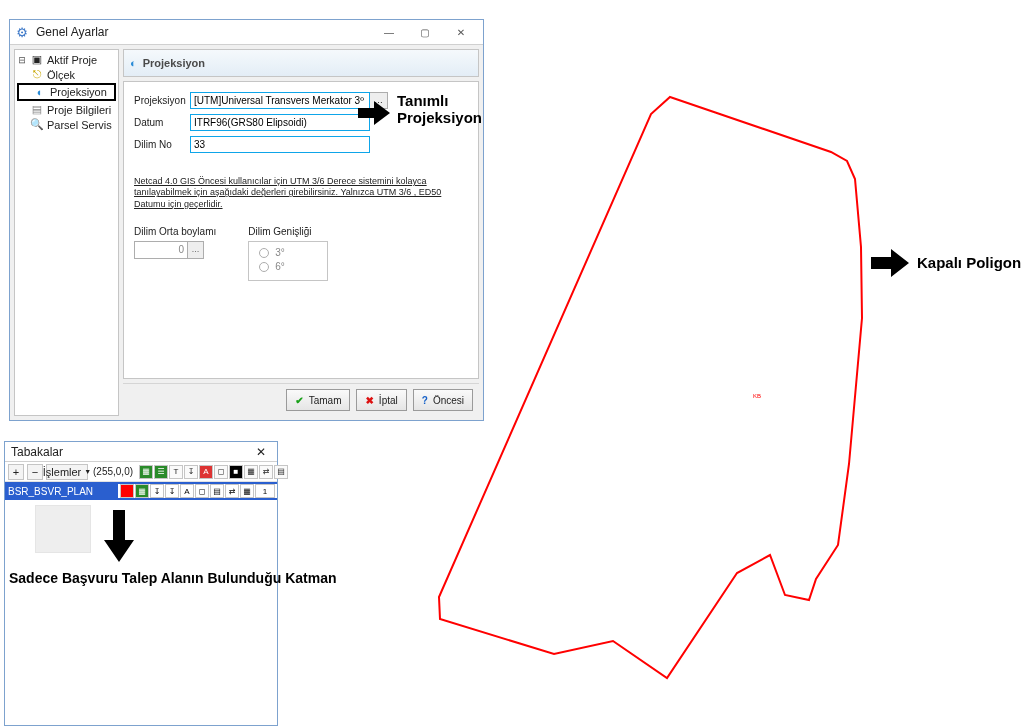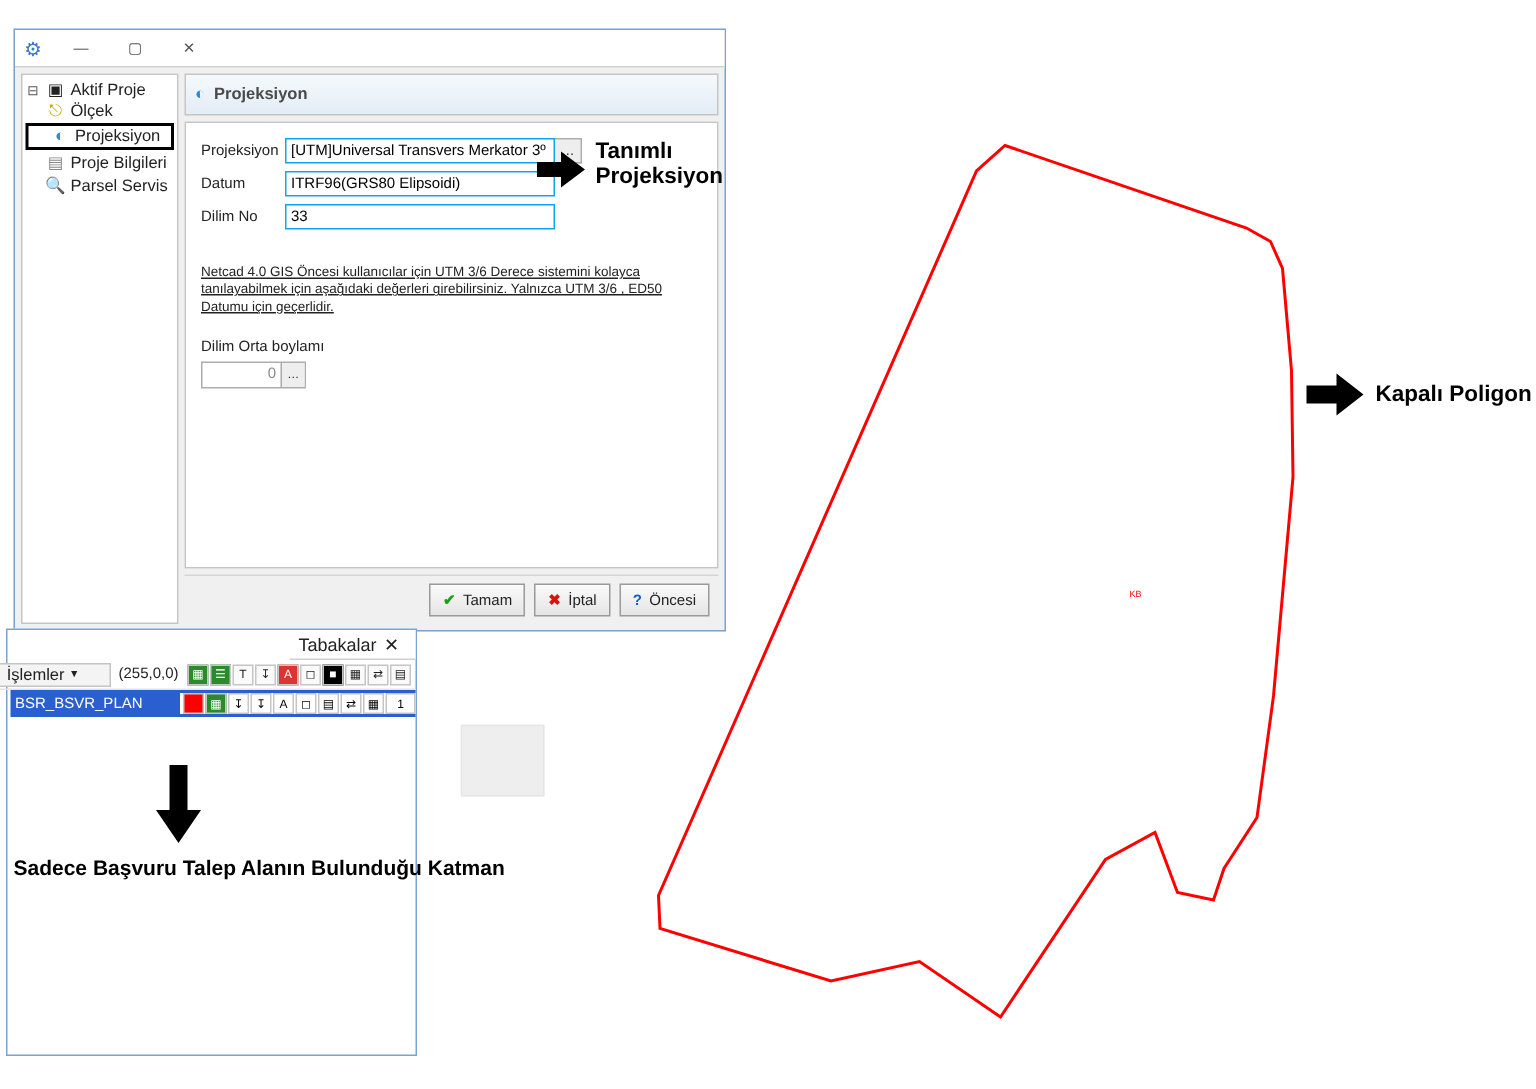--- a/index.html
+++ b/index.html
@@ -103,24 +103,24 @@
     display: flex; align-items: center; padding: 0 8px; gap: 5px;
     font-size: 10px; cursor: default;
   }
   .btn .bi { font-weight: bold; }
   .btn .bi.green { color: #19a019; }
   .btn .bi.red   { color: #d11; }
   .btn .bi.blue  { color: #1560c8; }
 
   
   .layerswin {
-    position: absolute; left: 4px; top: 419px;
+    position: absolute; left: 4px; top: 441px;
     width: 274px; height: 285px;
     border: 1px solid #7da2ce; background: #fff;
-    display: flex; flex-direction: column; align-items: flex-end;
+    display: flex; flex-direction: column;
   }
   .layerswin .titlebar2 {
     height: 20px; background: #fff; border-bottom: 1px solid #d0d0d0;
     display: flex; align-items: center; padding: 0 6px; font-size: 12px;
   }
   .layerswin .titlebar2 .sp { flex: 1; }
   .layerswin .titlebar2 .x { width: 20px; text-align: center; cursor: default; }
 
   .toolrow {
     height: 20px; display: flex; align-items: center; gap: 3px;
@@ -163,20 +163,21 @@
     position: absolute; left: 0; top: 0;
     width: 1024px; height: 726px; pointer-events: none;
   }
 </style>
 </head>
 <body>
 
 <div class="win">
   <div class="titlebar">
     <span class="ticon">⚙</span>
+    <span class="title">Genel Ayarlar</span>
     <div class="winbtns">
       <div class="winbtn">—</div>
       <div class="winbtn">▢</div>
       <div class="winbtn close">✕</div>
     </div>
   </div>
 
   <div class="win-body">
 
     <div class="tree">
@@ -226,20 +227,33 @@
         </div>
 
         <div class="info-text">Netcad 4.0 GIS Öncesi kullanıcılar için UTM 3/6 Derece sistemini kolayca tanılayabilmek için aşağıdaki değerleri girebilirsiniz. Yalnızca UTM 3/6 , ED50 Datumu için geçerlidir.</div>
 
         <div class="sub-cols">
           <div class="sub-col">
             <div class="hdr">Dilim Orta boylamı</div>
             <div class="smallbox">
               <span class="numtxt">0</span>
               <span class="dd">…</span>
+            </div>
+          </div>
+          <div class="sub-col">
+            <div class="hdr">Dilim Genişliği</div>
+            <div class="radioset">
+              <div class="r">
+                <span class="rdot"></span>
+                <span>3°</span>
+              </div>
+              <div class="r">
+                <span class="rdot"></span>
+                <span>6°</span>
+              </div>
             </div>
           </div>
         </div>
       </div>
 
       <div class="win-buttons">
         <div class="btn">
           <span class="bi green">✔</span>
           <span>Tamam</span>
         </div>

